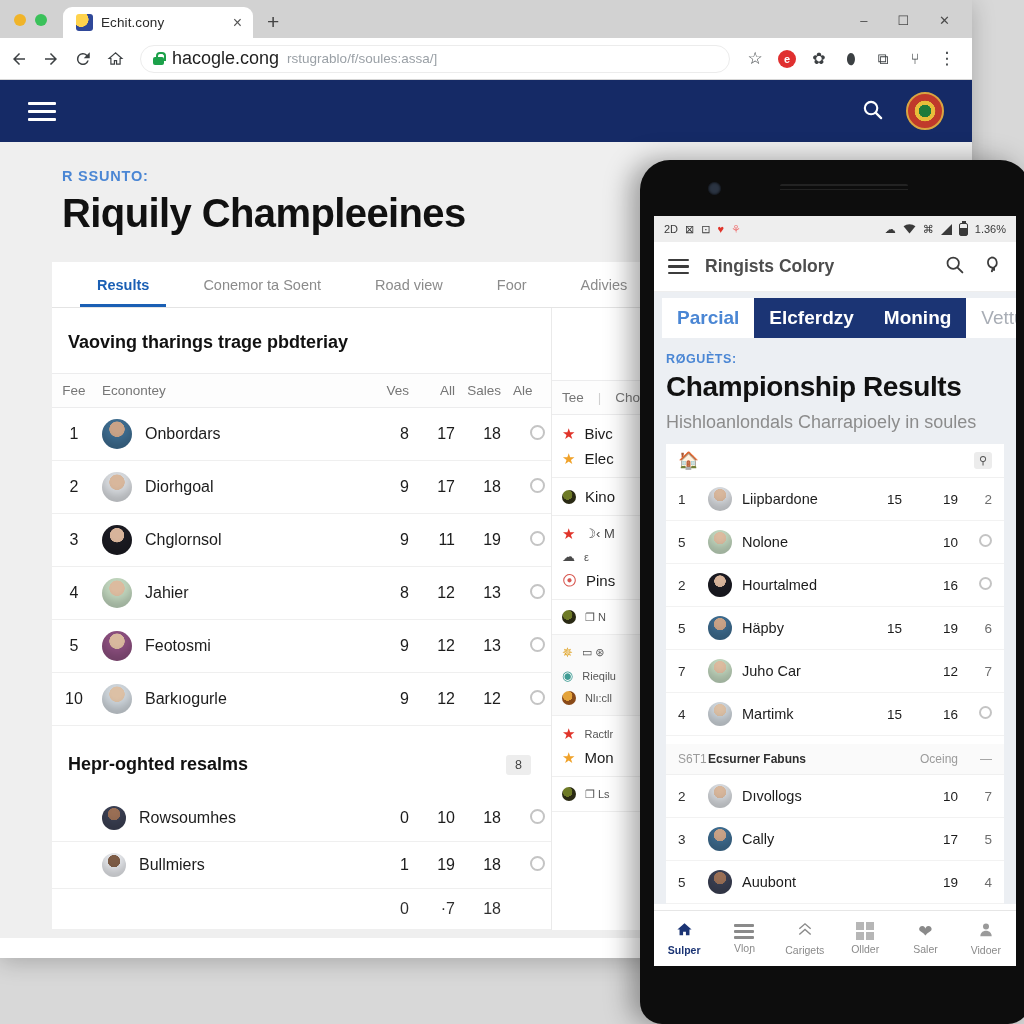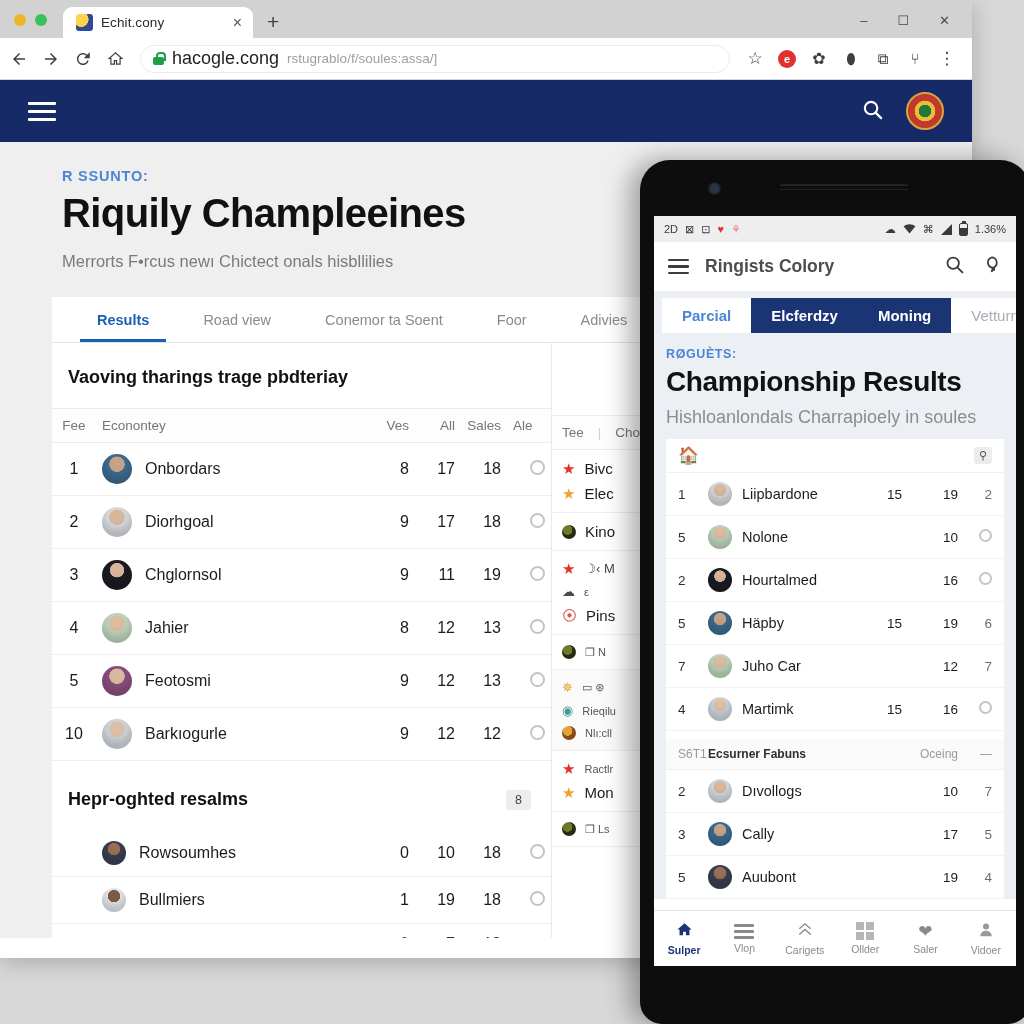--- a/index.html
+++ b/index.html
@@ -224,21 +224,21 @@
     padding: 0 14px; gap: 16px; border-bottom: 1px solid #eee;
   }
   .mham { width: 21px; display: flex; flex-direction: column; gap: 4px; }
   .mham i { height: 2.5px; background: #3c3c3c; border-radius: 1px; }
   .app-title { font-size: 17.5px; color: #4d4d4d; font-weight: bold; flex: 1; }
 
   .mtabs {
     background: #eceff3; padding: 6px 8px; display: flex; align-items: center; gap: 0;
   }
   .mtab {
-    font-size: 15px; padding: 9px 20px; white-space: nowrap; font-weight: bold;
+    font-size: 19px; padding: 9px 15px; white-space: nowrap; font-weight: bold;
     color: #8e9095; background: #fff; flex: none;
   }
   .mtab.link { color: #4a86d4; }
   .mtab.filled { background: #1b3474; color: #fff; }
   .mtab.ghost { color: #a8adb5; font-weight: normal; background: #fff; }
 
   .mbody { background: #eceff3; padding: 8px 12px 0 12px; }
   .m-eyebrow { font-size: 12.5px; font-weight: bold; color: #4a86d4; letter-spacing: .6px; }
   .m-h1 { font-size: 28px; font-weight: bold; color: #111; margin-top: 5px; letter-spacing: -.4px; }
   .m-sub { font-size: 18px; color: #8c8c8c; margin-top: 9px; }
@@ -363,28 +363,27 @@
             </svg>
         </span>
         <span class="avatar-badge"></span>
       </span>
     </div>
 
     <div class="page">
       <div class="page-inner">
         <div class="eyebrow">R&nbsp;SSUNTO:</div>
         <div class="h1">Riquily Champleeines</div>
-        <div class="sub">Merrorts F•rcus newı Chictect onals hisbllilies</div>
       </div>
 
       <div style="padding:0 62px 0 52px;">
         <div class="tabs">
           <span class="dtab active">Results</span>
+          <span class="dtab">Conemor ta Soent</span>
           <span class="dtab">Road view</span>
-          <span class="dtab">Conemor ta Soent</span>
           <span class="dtab">Foor</span>
           <span class="dtab">Adivies</span>
           <span class="dtab">Cir</span>
         </div>
 
         <div class="cols">
           <div class="col-main">
 
             <div class="card-title">
               <span>Vaoving tharings trage pbdteriay</span>

